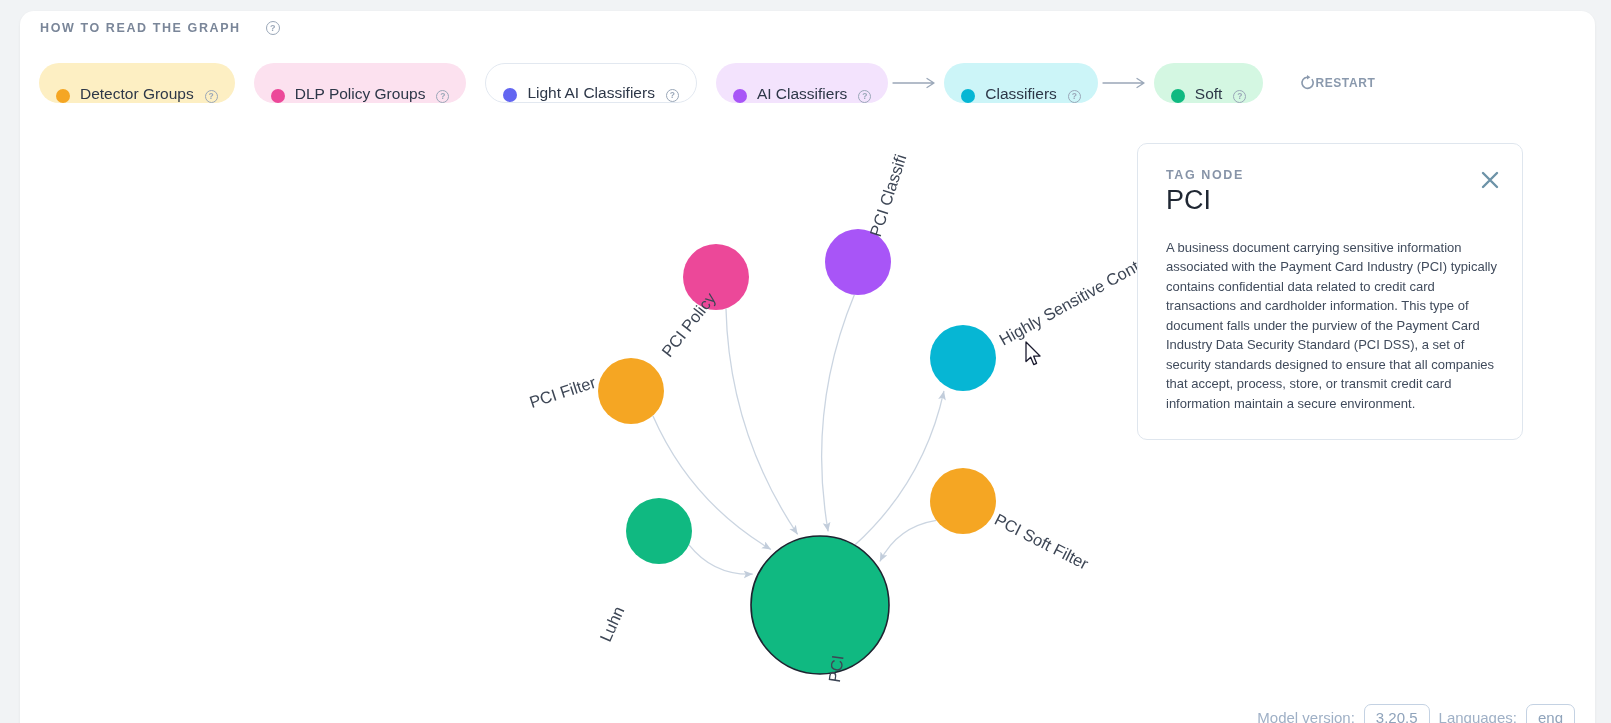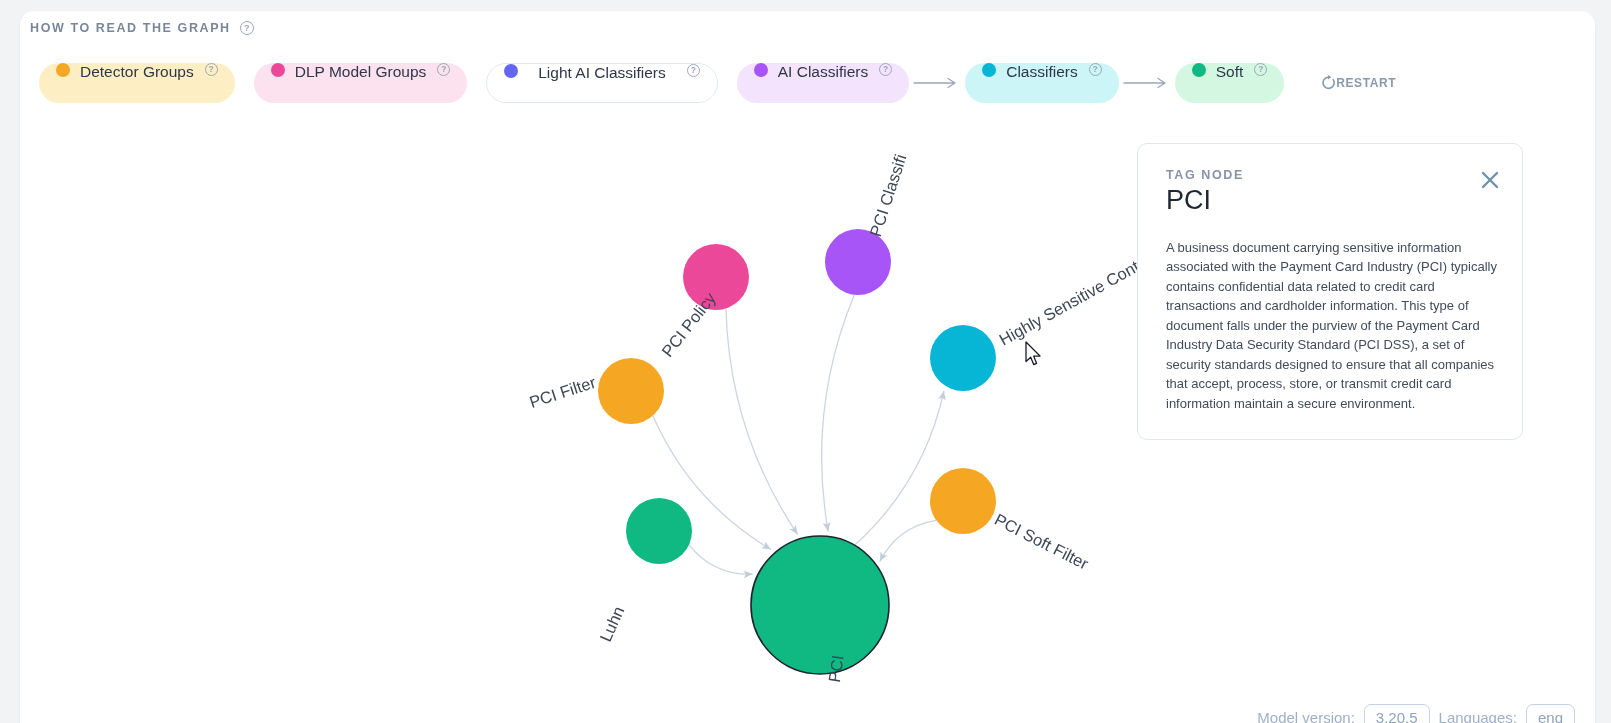--- a/index.html
+++ b/index.html
@@ -24,25 +24,25 @@
     height: 760px;
     background: #ffffff;
     border-radius: 14px;
     box-shadow: 0 1px 3px rgba(16,24,40,0.06);
     overflow: hidden;
   }
 
   
   .header-title-row {
     position: absolute;
-    left: 10px;
+    left: 20px;
     top: 10px;
     display: flex;
     align-items: flex-start;
-    gap: 9px;
+    gap: 25px;
   }
   .header-title {
     font-size: 12.5px;
     letter-spacing: 1.6px;
     font-weight: 700;
     color: #7a8699;
   }
   .help-circle {
     display: inline-flex;
     align-items: center;
@@ -62,21 +62,21 @@
   .legend-row {
     position: absolute;
     left: 19px;
     top: 50px;
     display: flex;
     align-items: center;
     height: 44px;
   }
   .pill {
     display: flex;
-    align-items: flex-start;
+    align-items: flex-end;
     gap: 10px;
     height: 40px;
     padding: 0 17px;
     border-radius: 20px;
     font-size: 15.5px;
     color: #2d3748;
     box-sizing: border-box;
     white-space: nowrap;
   }
   .pill .dot {
@@ -204,25 +204,25 @@
 
     <div class="legend-row" id="legend-row">
         <div class="pill" style="background: rgb(253, 239, 195); color: rgb(45, 55, 72);">
           <span class="dot" style="background: rgb(245, 166, 35);"></span>
           <span class="lbl">Detector Groups</span>
           <span class="help-circle sm">?</span>
         </div>
         <div class="pill-gap"></div>
         <div class="pill" style="background: rgb(252, 225, 239); color: rgb(45, 55, 72);">
           <span class="dot" style="background: rgb(236, 72, 153);"></span>
-          <span class="lbl">DLP Model Groups</span>
+          <span class="lbl">DLP Policy Groups</span>
           <span class="help-circle sm">?</span>
         </div>
         <div class="pill-gap"></div>
-        <div class="pill" style="background: rgb(255, 255, 255); color: rgb(45, 55, 72); border: 1px solid rgb(226, 232, 240); gap: 20px;">
+        <div class="pill" style="background: rgb(255, 255, 255); color: rgb(45, 55, 72); border: 1px solid rgb(226, 232, 240);">
           <span class="dot" style="background: rgb(99, 102, 241);"></span>
           <span class="lbl">Light AI Classifiers</span>
           <span class="help-circle sm">?</span>
         </div>
         <div class="pill-gap"></div>
         <div class="pill" style="background: rgb(243, 227, 253); color: rgb(45, 55, 72);">
           <span class="dot" style="background: rgb(168, 85, 247);"></span>
           <span class="lbl">AI Classifiers</span>
           <span class="help-circle sm">?</span>
         </div>

